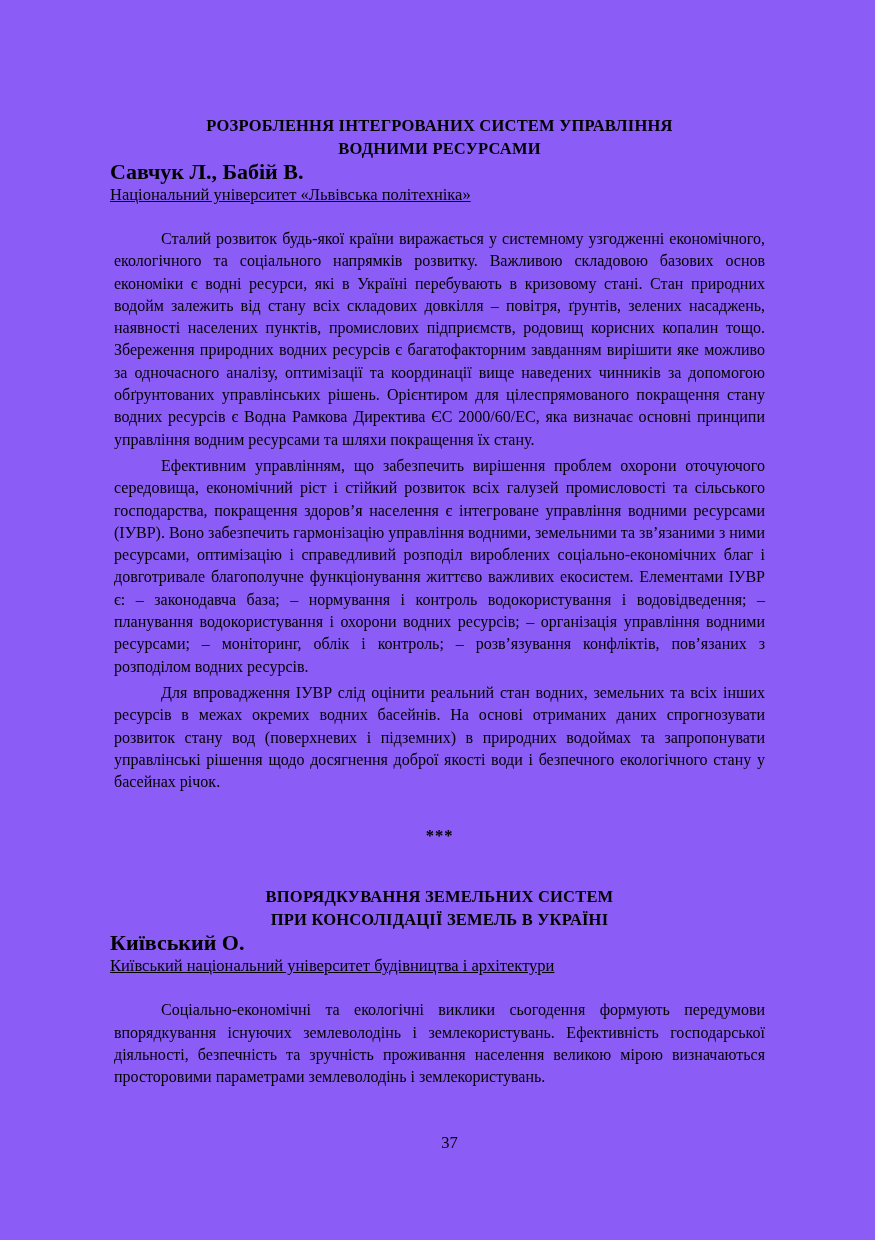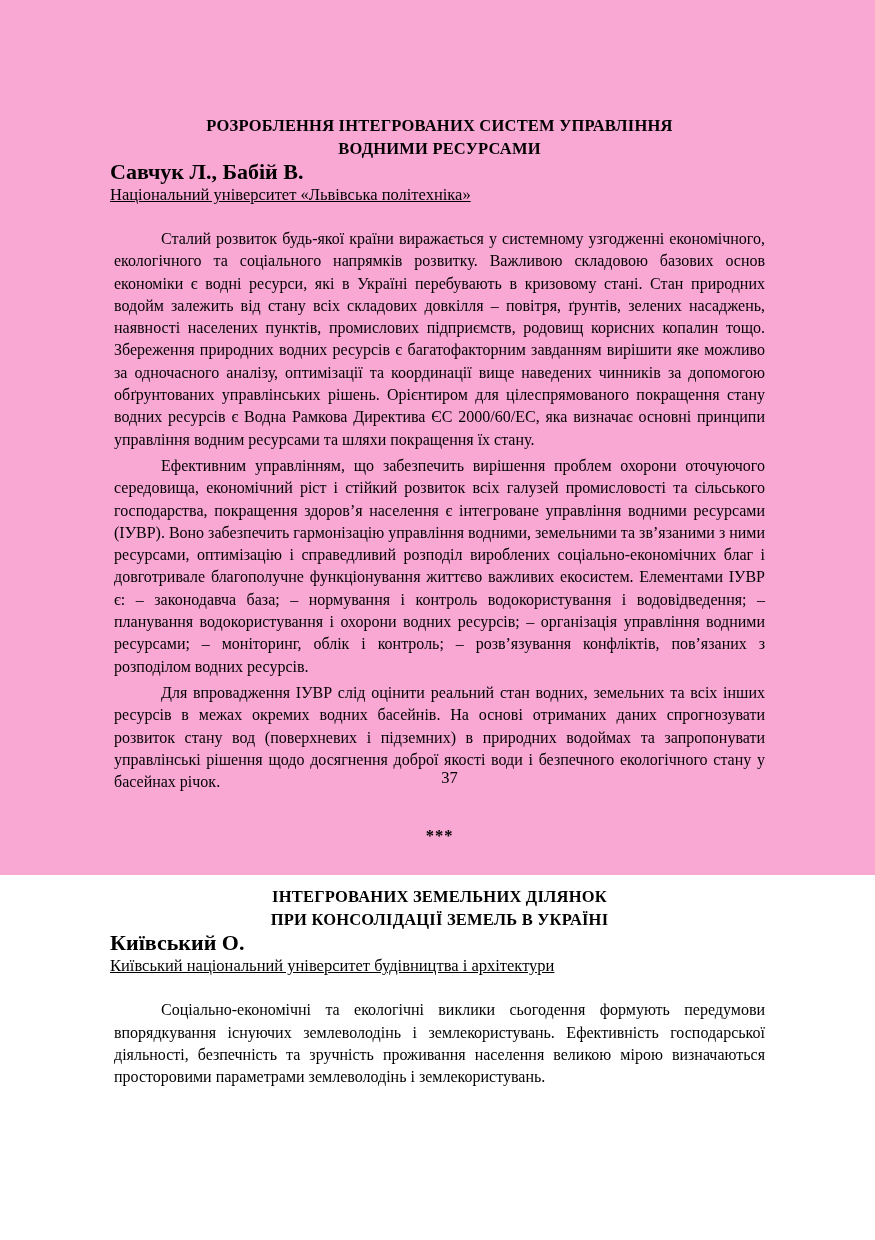--- a/index.html
+++ b/index.html
@@ -9,24 +9,24 @@
   }
   body {
     width: 875px;
     height: 1240px;
     font-family: "Liberation Serif", "DejaVu Serif", serif;
     color: #000000;
   }
   .page {
     box-sizing: border-box;
     width: 875px;
-    height: 875px;
+    height: 1240px;
     padding: 114px 106px 0 110px;
     position: relative;
-    background: #f9a8d4;
+    background: #8b5cf6;
   }
   .abstract-title {
     margin: 0;
     font-size: 16.5px;
     font-weight: bold;
     text-align: center;
     line-height: 23px;
     letter-spacing: 0.2px;
   }
   .title-line { display: block; }
@@ -85,21 +85,21 @@
       <p>Сталий розвиток будь-якої країни виражається у системному узгодженні економічного, екологічного та соціального напрямків розвитку. Важливою складовою базових основ економіки є водні ресурси, які в Україні перебувають в кризовому стані. Стан природних водойм залежить від стану всіх складових довкілля – повітря, ґрунтів, зелених насаджень, наявності населених пунктів, промислових підприємств, родовищ корисних копалин тощо. Збереження природних водних ресурсів є багатофакторним завданням вирішити яке можливо за одночасного аналізу, оптимізації та координації вище наведених чинників за допомогою обґрунтованих управлінських рішень. Орієнтиром для цілеспрямованого покращення стану водних ресурсів є Водна Рамкова Директива ЄС 2000/60/ЕС, яка визначає основні принципи управління водним ресурсами та шляхи покращення їх стану.</p>
       <p>Ефективним управлінням, що забезпечить вирішення проблем охорони оточуючого середовища, економічний ріст і стійкий розвиток всіх галузей промисловості та сільського господарства, покращення здоров’я населення є інтегроване управління водними ресурсами (ІУВР). Воно забезпечить гармонізацію управління водними, земельними та зв’язаними з ними ресурсами, оптимізацію і справедливий розподіл вироблених соціально-економічних благ і довготривале благополучне функціонування життєво важливих екосистем. Елементами ІУВР є: – законодавча база; – нормування і контроль водокористування і водовідведення; – планування водокористування і охорони водних ресурсів; – організація управління водними ресурсами; – моніторинг, облік і контроль; – розв’язування конфліктів, пов’язаних з розподілом водних ресурсів.</p>
       <p>Для впровадження ІУВР слід оцінити реальний стан водних, земельних та всіх інших ресурсів в межах окремих водних басейнів. На основі отриманих даних спрогнозувати розвиток стану вод (поверхневих і підземних) в природних водоймах та запропонувати управлінські рішення щодо досягнення доброї якості води і безпечного екологічного стану у басейнах річок.</p>
     </div>
   </section>
 
   <div class="separator">***</div>
 
   <section>
     <h1 class="abstract-title">
-      <span class="title-line">ІНТЕГРОВАНИХ ЗЕМЕЛЬНИХ ДІЛЯНОК</span>
+      <span class="title-line">ВПОРЯДКУВАННЯ ЗЕМЕЛЬНИХ СИСТЕМ</span>
       <span class="title-line">ПРИ КОНСОЛІДАЦІЇ ЗЕМЕЛЬ В УКРАЇНІ</span>
     </h1>
     <div class="authors">Київський О.</div>
     <div class="affiliation">Київський національний університет будівництва і архітектури</div>
     <div class="body-text">
       <p>Соціально-економічні та екологічні виклики сьогодення формують передумови впорядкування існуючих землеволодінь і землекористувань. Ефективність господарської діяльності, безпечність та зручність проживання населення великою мірою визначаються просторовими параметрами землеволодінь і землекористувань.</p>
     </div>
   </section>
 
   <div class="page-number">37</div>

